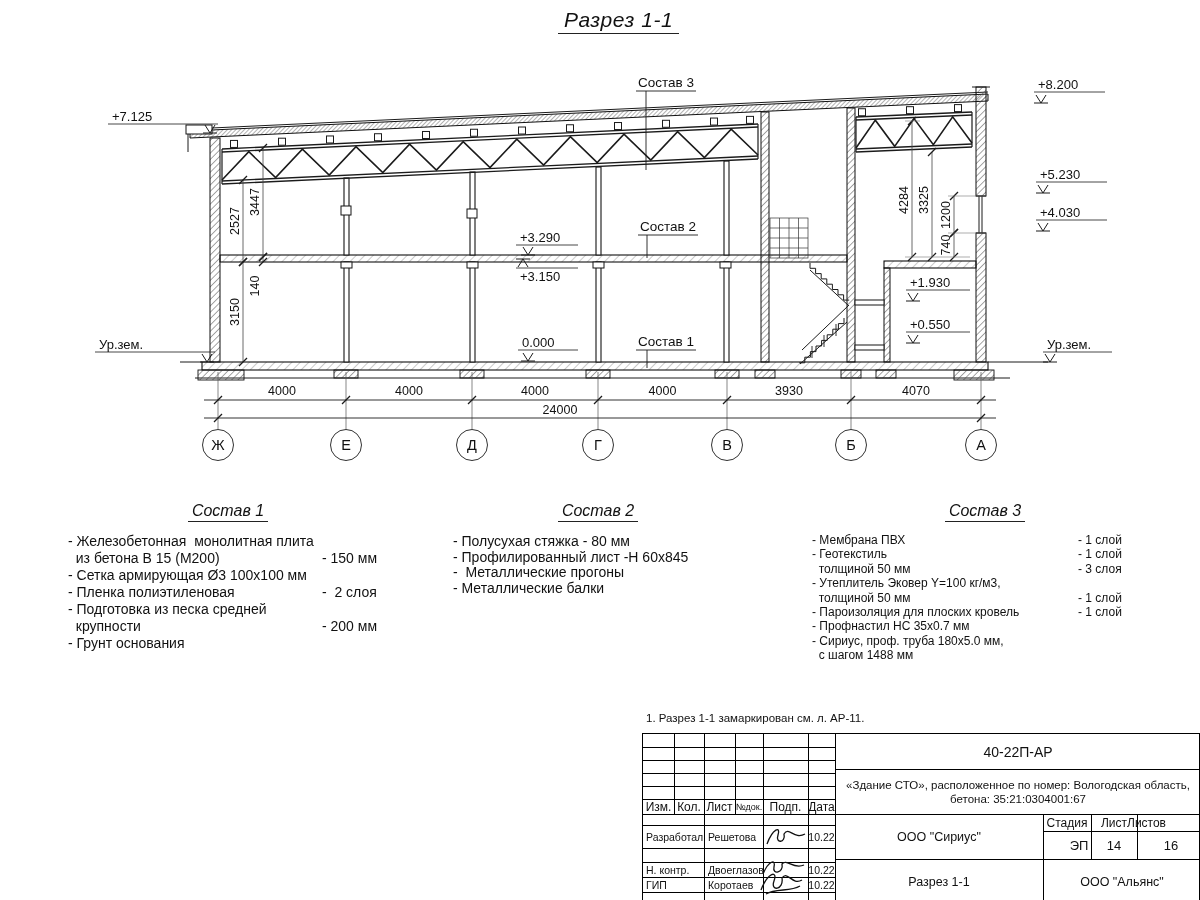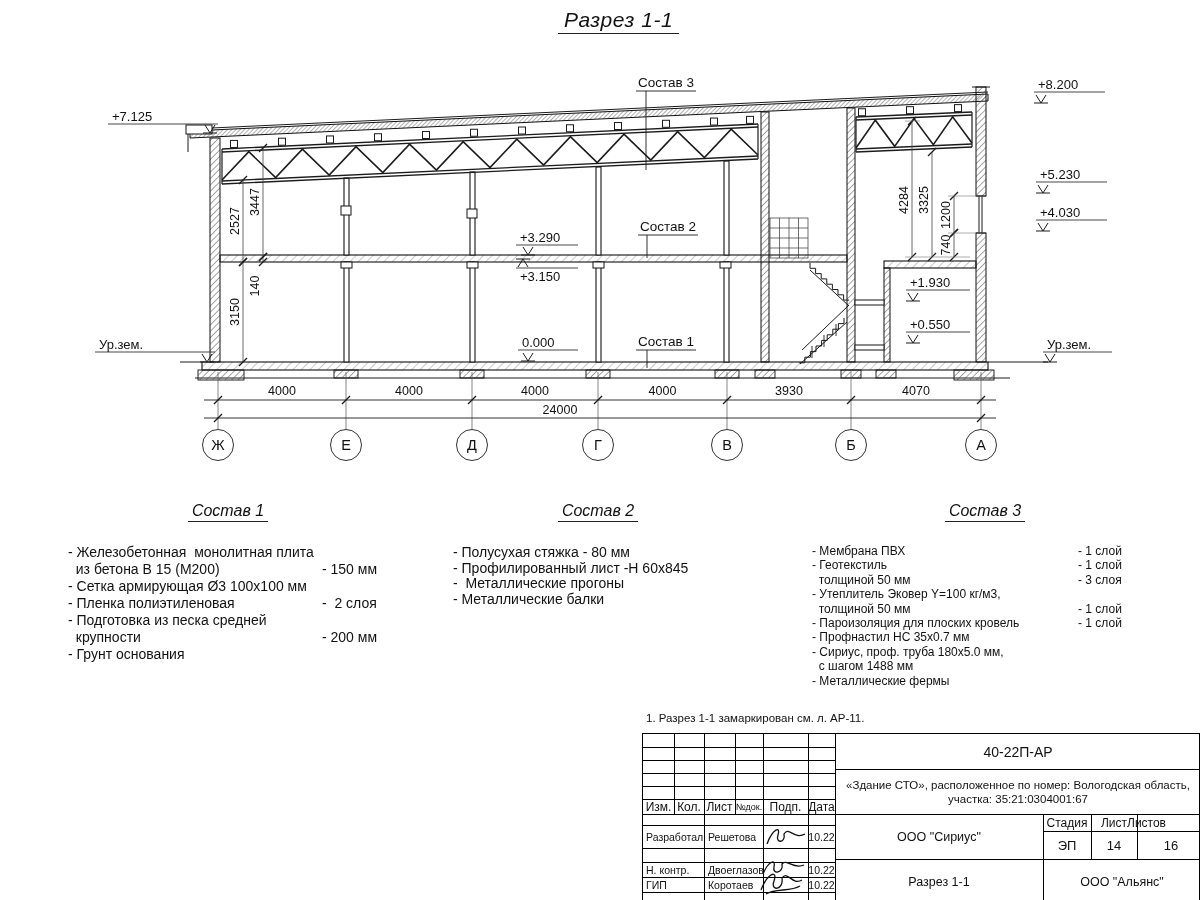--- a/index.html
+++ b/index.html
@@ -17,21 +17,21 @@
   .grid{fill:none;stroke:#333;stroke-width:.7;}
   .tl{stroke:#1b1b1b;stroke-width:1;}
   text{font-family:"Liberation Sans",sans-serif;fill:#111;}
   
   .sheet-title{font-size:21px;font-style:italic;border-bottom:1.5px solid #222;
     padding:0 6px 2px 6px;letter-spacing:.5px;}
   
   .comp{position:absolute;top:502px;}
   .comp-title{font-size:16px;font-style:italic;text-align:center;}
   .comp-title span{border-bottom:1.4px solid #222;padding:0 4px 2px 4px;}
-  .comp-rows{margin-top:24px;}
+  .comp-rows{margin-top:13px;}
   .crow{position:relative;white-space:pre;}
   .c1 .crow{height:17px;font-size:14px;}
   .c2 .crow{height:15.5px;font-size:14px;}
   .c3 .crow{height:14.4px;font-size:12px;}
   .cv{position:absolute;top:0;text-align:center;}
   .c1 .cv{left:254px;} .c3 .cv{left:266px;}
   .note{font-size:11.5px;}
   
   #tb{position:absolute;left:642px;top:733px;width:558px;height:170px;
       border:1.6px solid #000;box-sizing:border-box;}
@@ -323,21 +323,20 @@
 
   <div class="crow"><span class="ct">- Мембрана ПВХ</span><span class="cv">- 1 слой</span></div>
       <div class="crow"><span class="ct">- Геотекстиль</span><span class="cv">- 1 слой</span></div>
       <div class="crow"><span class="ct">  толщиной 50 мм</span><span class="cv">- 3 слоя</span></div>
       <div class="crow"><span class="ct">- Утеплитель Эковер Y=100 кг/м3,</span><span class="cv"></span></div>
       <div class="crow"><span class="ct">  толщиной 50 мм</span><span class="cv">- 1 слой</span></div>
       <div class="crow"><span class="ct">- Пароизоляция для плоских кровель</span><span class="cv">- 1 слой</span></div>
       <div class="crow"><span class="ct">- Профнастил НС 35х0.7 мм</span><span class="cv"></span></div>
       <div class="crow"><span class="ct">- Сириус, проф. труба 180х5.0 мм,</span><span class="cv"></span></div>
       <div class="crow"><span class="ct">  с шагом 1488 мм</span><span class="cv"></span></div>
-      <div class="crow"><span class="ct">- Металлические фермы</span><span class="cv"></span></div>
     </div>
 </div>
 
 <div class="abs note" style="left:646px;top:712px">1. Разрез 1-1 замаркирован см. л. АР-11.</div>
 
 <div id="tb">
 
   <div class="vl" style="left:31px;top:0;height:80px"></div>
   <div class="vl" style="left:61px;top:0;height:80px"></div>
   <div class="vl" style="left:92px;top:0;height:80px"></div>
@@ -378,28 +377,28 @@
   <div class="cell left" style="left:0;top:128px;width:61px;height:15px;font-size:10.5px">Н. контр.</div>
   <div class="cell left" style="left:62px;top:128px;width:58px;height:15px;font-size:10.5px">Двоеглазов</div>
   <div class="cell" style="left:165px;top:128px;width:27px;height:15px;font-size:10.5px">10.22</div>
   <div class="cell left" style="left:0;top:143px;width:61px;height:15px;font-size:10.5px">ГИП</div>
   <div class="cell left" style="left:62px;top:143px;width:58px;height:15px;font-size:10.5px">Коротаев</div>
   <div class="cell" style="left:165px;top:143px;width:27px;height:15px;font-size:10.5px">10.22</div>
 
   <div class="cell" style="left:192px;top:0;width:366px;height:35px;font-size:14px">40-22П-АР</div>
   <div class="cell" style="left:192px;top:35px;width:366px;height:45px;flex-direction:column;font-size:11.5px;line-height:14px">
     <div>«Здание СТО», расположенное по номер: Вологодская область,</div>
-    <div>участка: 35:21:0304001:67</div>
+    <div>бетона: 35:21:0304001:67</div>
   </div>
   <div class="cell" style="left:192px;top:80px;width:208px;height:45px;font-size:12.5px">ООО "Сириус"</div>
   <div class="cell" style="left:192px;top:125px;width:208px;height:45px;font-size:12.5px">Разрез 1-1</div>
   <div class="cell" style="left:400px;top:80px;width:48px;height:17px">Стадия</div>
   <div class="cell" style="left:448px;top:80px;width:46px;height:17px">Лист</div>
   <div class="cell" style="left:475px;top:80px;width:57px;height:17px">Листов</div>
-  <div class="cell" style="left:400px;top:97px;width:48px;height:28px;font-size:13px">ЭП</div>
+  <div class="cell" style="left:412px;top:97px;width:48px;height:28px;font-size:13px">ЭП</div>
   <div class="cell" style="left:448px;top:97px;width:46px;height:28px;font-size:13px">14</div>
   <div class="cell" style="left:494px;top:97px;width:68px;height:28px;font-size:13px">16</div>
   <div class="cell" style="left:400px;top:125px;width:158px;height:45px;font-size:12.5px">ООО "Альянс"</div>
 </div>
 
 <svg class="sig" style="left:763px;top:824px" width="48" height="26">
   <path d="M4,20 C10,4 18,2 15,11 C12,20 23,19 21,10 C26,2 31,16 42,10" fill="none" stroke="#111" stroke-width="1.3"></path>
 </svg>
 <svg class="sig" style="left:760px;top:856px" width="50" height="24">
   <path d="M3,18 C9,4 16,3 14,11 C12,19 24,17 22,8 C27,2 33,14 44,9" fill="none" stroke="#111" stroke-width="1.3"></path>

